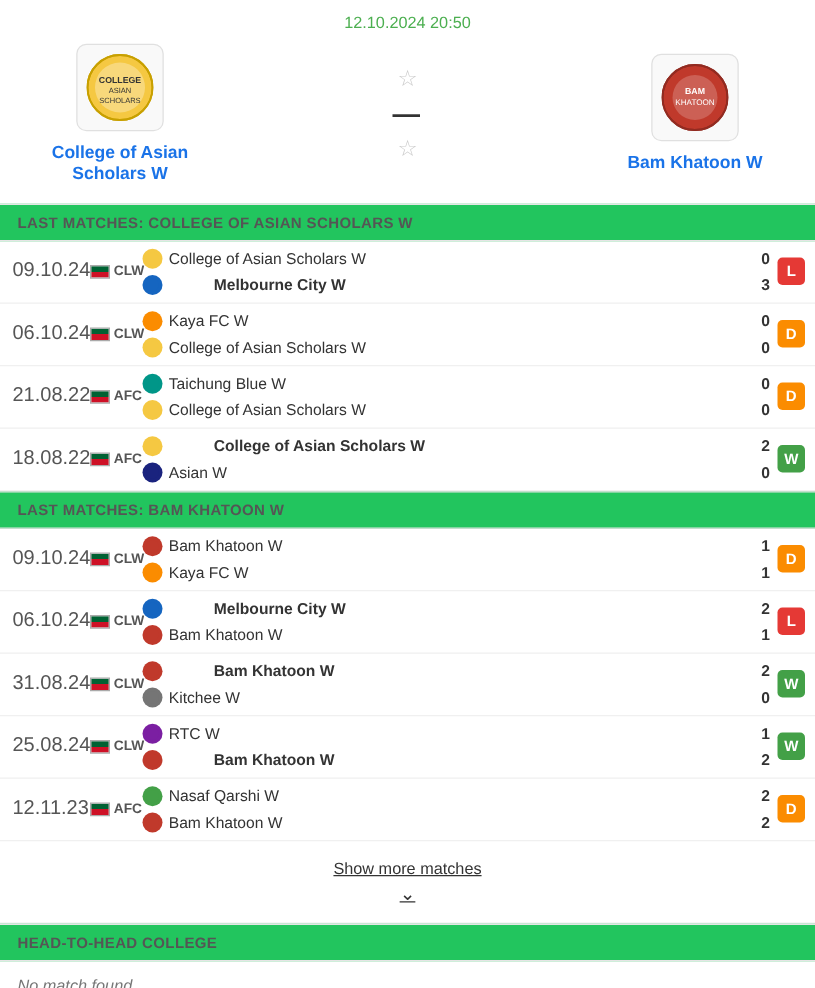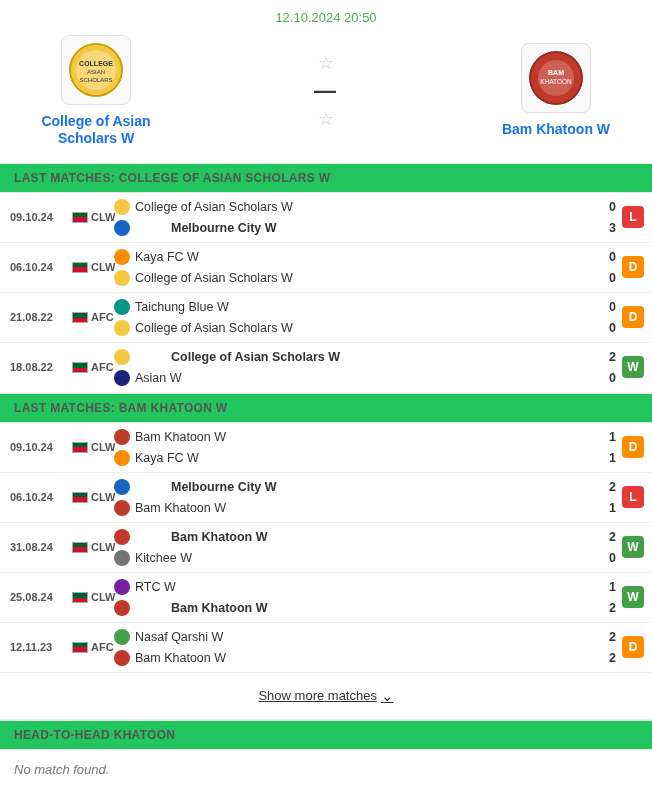--- a/index.html
+++ b/index.html
@@ -98,26 +98,25 @@
       padding: 0;
     }
     .match-date-row {
       display: flex;
       align-items: stretch;
       border-bottom: 1px solid #f0f0f0;
       padding: 4px 8px 4px 10px;
     }
     .match-date-col {
       width: 62px;
-      font-size: 11px;
+      font-size: 16px;
       color: #555;
       display: flex;
       align-items: center;
       flex-shrink: 0;
-      font-weight: bold;
     }
     .match-league-col {
       width: 42px;
       display: flex;
       align-items: center;
       gap: 3px;
       flex-shrink: 0;
     }
     .league-flag {
       width: 16px;
@@ -199,20 +198,21 @@
     .show-more-btn {
       background: none;
       border: none;
       cursor: pointer;
       font-size: 13px;
       color: #333;
       text-decoration: underline;
       display: inline-flex;
       align-items: center;
       gap: 4px;
+      flex-direction: column;
     }
 
     
     .head-to-head-content {
       padding: 12px 14px;
       font-size: 13px;
       color: #777;
       font-style: italic;
       border-radius: 15px;
     }
@@ -522,16 +522,16 @@
     </div>
   </div>
 
 <div class="show-more-row">
   <button class="show-more-btn">
     <span>Show more matches</span>
     <span style="font-size:15px;">⌄</span>
   </button>
 </div>
 
-<div class="section-header">HEAD-TO-HEAD KHATOON</div>
+<div class="section-header">HEAD-TO-HEAD COLLEGE</div>
 <div class="head-to-head-content">
   <span>No match found.</span>
 </div>
 
 </body></html>

